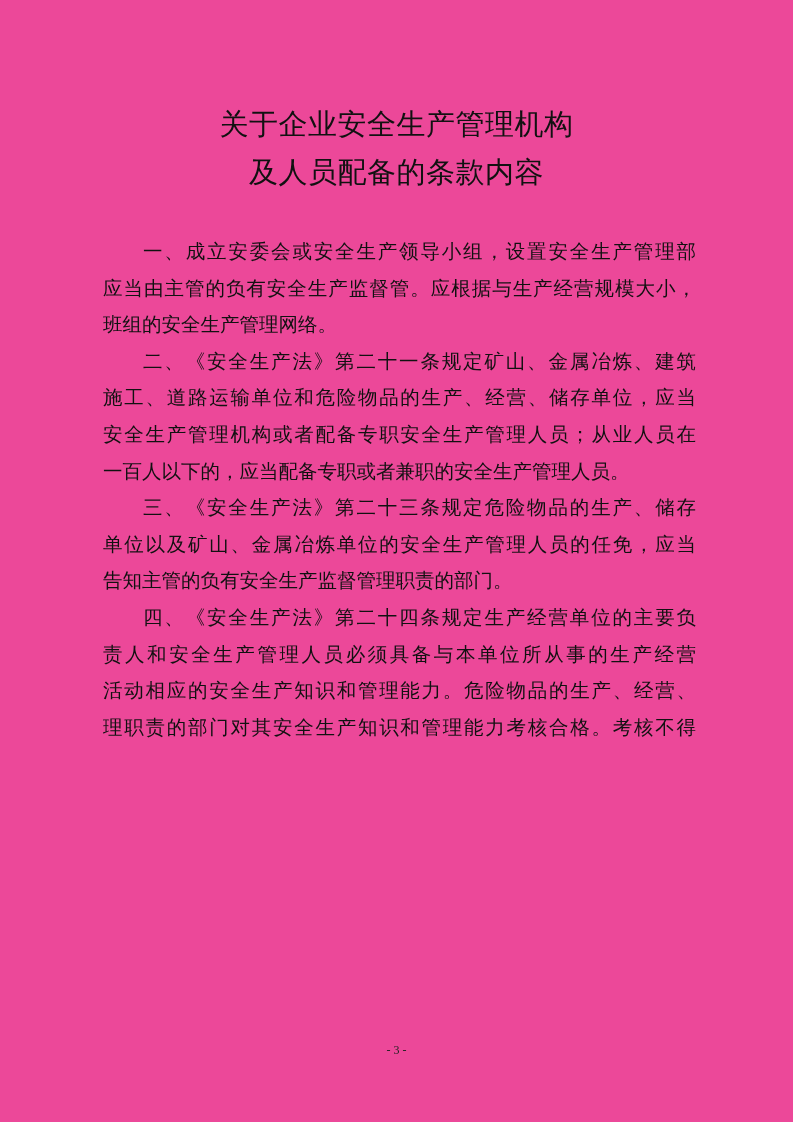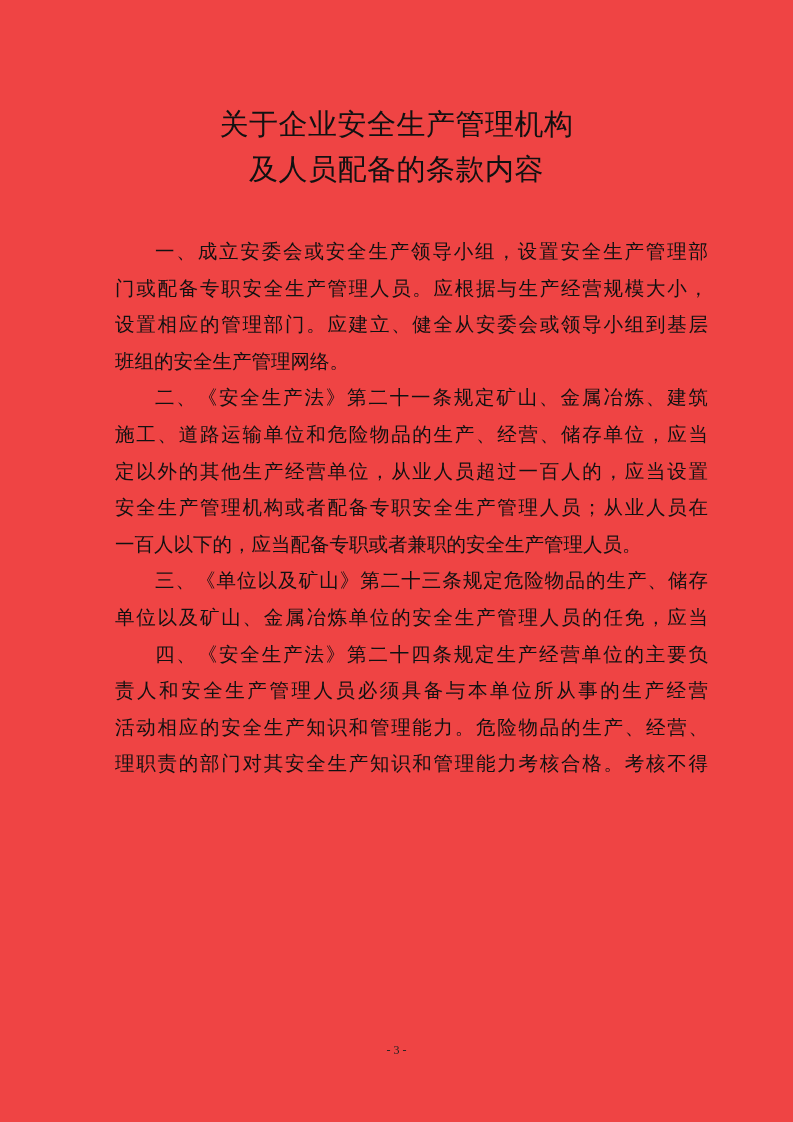--- a/index.html
+++ b/index.html
@@ -1,57 +1,56 @@
 <!DOCTYPE html>
 <html><head>
 <meta charset="utf-8">
 <style>
   html, body { margin: 0; padding: 0; background: #ffffff; }
   body { width: 793px; height: 1122px; position: relative; overflow: hidden;
          font-family: "DejaVu Serif", "Liberation Serif", serif; color: #111; }
-  .page { position: absolute; left: 0; top: 0; width: 793px; height: 1122px; background: #ef4444; }
+  .page { position: absolute; left: 0; top: 0; width: 793px; height: 1122px; background: #ec4899; }
   .title { position: absolute; left: 0; width: 793px; text-align: center;
            font-size: 29px; letter-spacing: 0.5px; line-height: 36px; color: #111; }
   .title.l1 { top: 106px; }
-  .title.l2 { top: 154px; font-family: Liberation Mono, monospace; }
-  .body { position: absolute; left: 103px; width: 593px; top: 234px; margin-left: 12px; }
+  .title.l2 { top: 154px; }
+  .body { position: absolute; left: 103px; width: 593px; top: 234px; }
   .line { height: 36.6px; line-height: 36.6px; font-size: 19.5px;
           text-align: justify; text-align-last: justify; white-space: nowrap; overflow: visible; }
   .line.last { text-align-last: left; }
   .line.indent { padding-left: 40px; }
   .pagenum { position: absolute; top: 1043px; left: 0; width: 793px; text-align: center;
              font-family: "Liberation Serif", serif; font-size: 12px; color: #222; }
 </style>
 </head>
 <body>
 
 <div class="page">
   <div class="title l1">关于企业安全生产管理机构</div>
   <div class="title l2">及人员配备的条款内容</div>
 
   <div class="body">
 
     <div>
       <div class="line indent">一、成立安委会或安全生产领导小组，设置安全生产管理部</div>
-      <div class="line">门或配备专职安全生产管理人员。应根据与生产经营规模大小，</div>
-      <div class="line">设置相应的管理部门。应建立、健全从安委会或领导小组到基层</div>
+      <div class="line">应当由主管的负有安全生产监督管。应根据与生产经营规模大小，</div>
       <div class="line last">班组的安全生产管理网络。</div>
     </div>
 
     <div>
       <div class="line indent">二、《安全生产法》第二十一条规定矿山、金属冶炼、建筑</div>
       <div class="line">施工、道路运输单位和危险物品的生产、经营、储存单位，应当</div>
-      <div class="line">定以外的其他生产经营单位，从业人员超过一百人的，应当设置</div>
       <div class="line">安全生产管理机构或者配备专职安全生产管理人员；从业人员在</div>
       <div class="line last">一百人以下的，应当配备专职或者兼职的安全生产管理人员。</div>
     </div>
 
     <div>
-      <div class="line indent">三、《单位以及矿山》第二十三条规定危险物品的生产、储存</div>
+      <div class="line indent">三、《安全生产法》第二十三条规定危险物品的生产、储存</div>
       <div class="line">单位以及矿山、金属冶炼单位的安全生产管理人员的任免，应当</div>
+      <div class="line last">告知主管的负有安全生产监督管理职责的部门。</div>
     </div>
 
     <div>
       <div class="line indent">四、《安全生产法》第二十四条规定生产经营单位的主要负</div>
       <div class="line">责人和安全生产管理人员必须具备与本单位所从事的生产经营</div>
       <div class="line">活动相应的安全生产知识和管理能力。危险物品的生产、经营、</div>
       <div class="line">理职责的部门对其安全生产知识和管理能力考核合格。考核不得</div>
     </div>
   </div>
 

